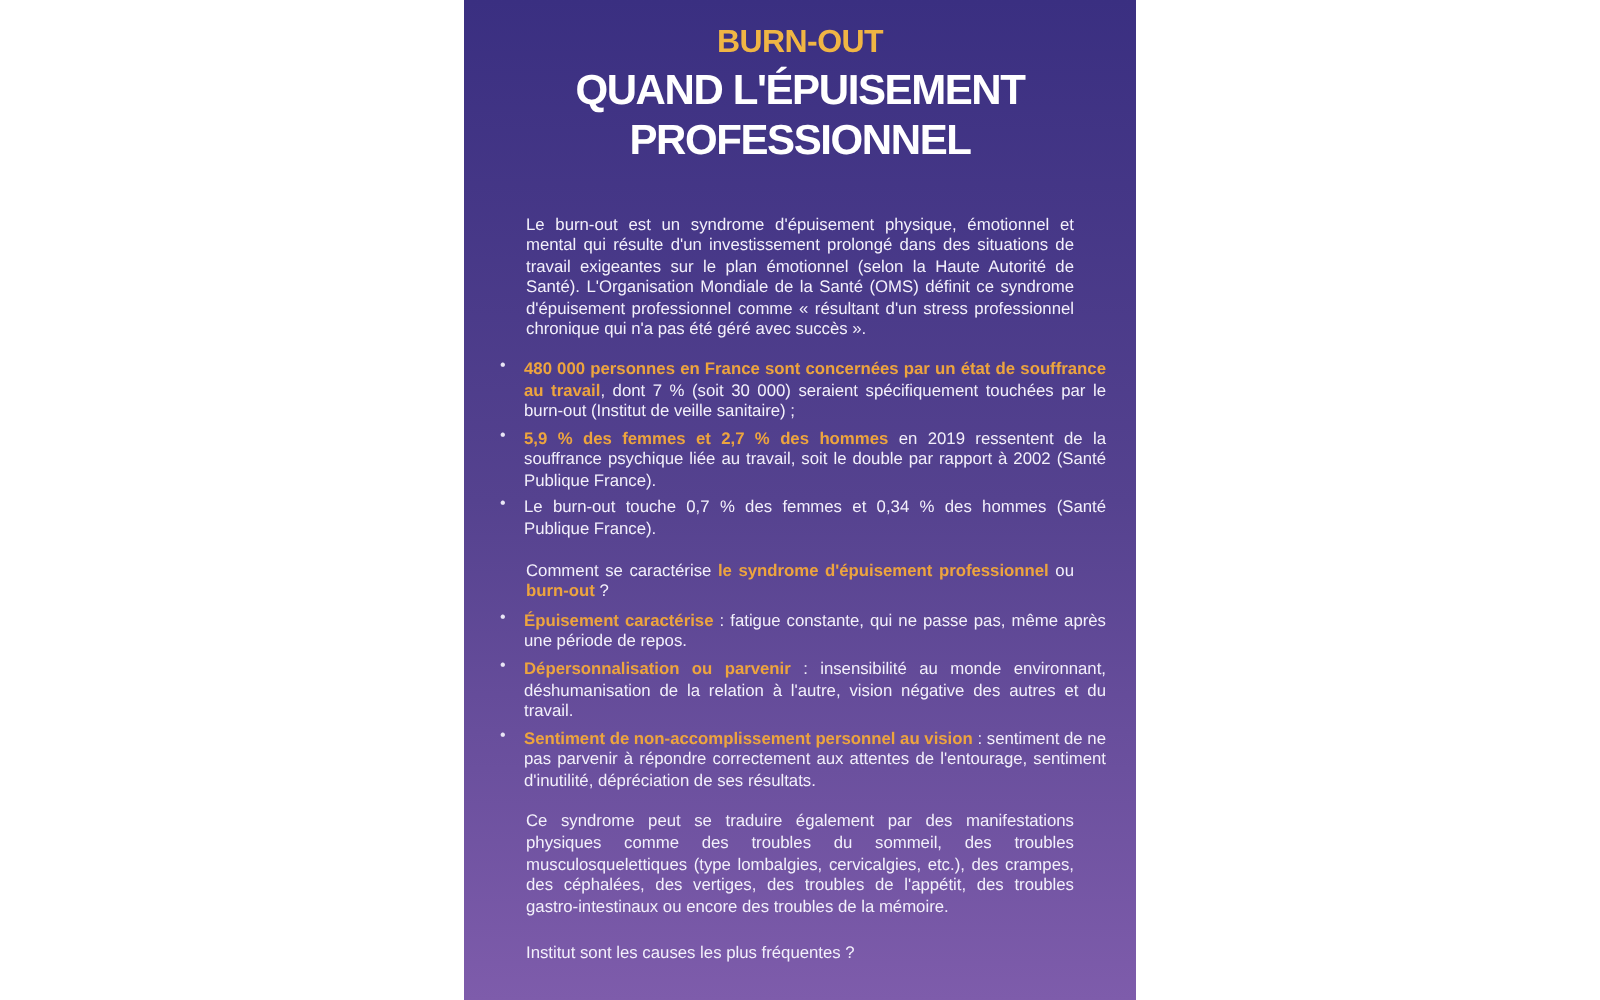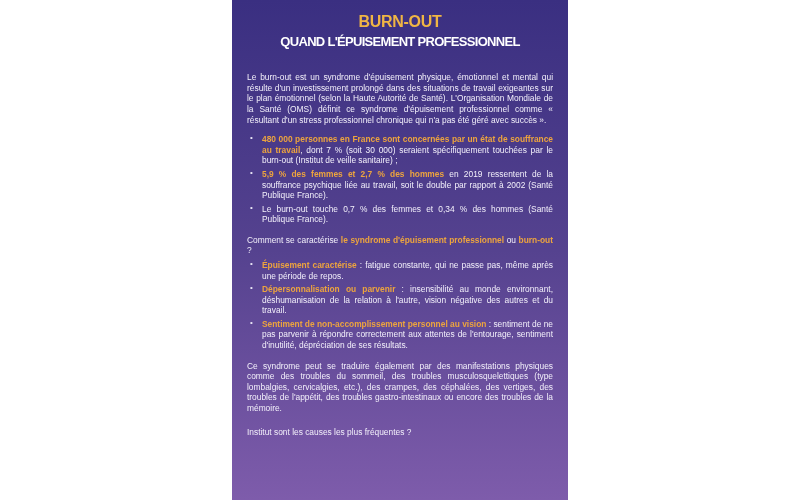--- a/index.html
+++ b/index.html
@@ -23,30 +23,30 @@
     background:linear-gradient(180deg,var(--bg-top) 0%, #55428f 50%, var(--bg-bottom) 100%);
     padding:13px 15px 0 15px;
     overflow:hidden;
   }
   .title-block{text-align:center;color:#fff}
   .tag{
     font-size:16px;font-weight:bold;color:var(--title-accent);
     letter-spacing:-0.3px;margin-bottom:3px;
   }
   .main-title{
-    font-size:13px;font-weight:bold;color:#ffffff;
+    font-size:21px;font-weight:bold;color:#ffffff;
     line-height:1.18;letter-spacing:-0.7px;
   }
   .content{
     margin-top:23px;
     color:var(--body-text);
     font-size:8.4px;line-height:1.26;
     text-align:justify;
   }
-  .para{margin:0 0 9px}
+  .para{margin:0 16px 9px}
   .para.spaced{margin-top:13px}
   .heading{color:var(--accent);font-weight:bold;font-size:8.9px;margin:0 0 4px;text-align:left}
   .hl{color:var(--accent);font-weight:bold}
   .bullet-group{margin:0 0 10px}
   .bullet-item{position:relative;padding-left:15px;margin:0 0 3px}
   .dot{
     position:absolute;left:3px;top:-1px;
     color:#e9e6f5;font-size:8px;
   }
 </style>

